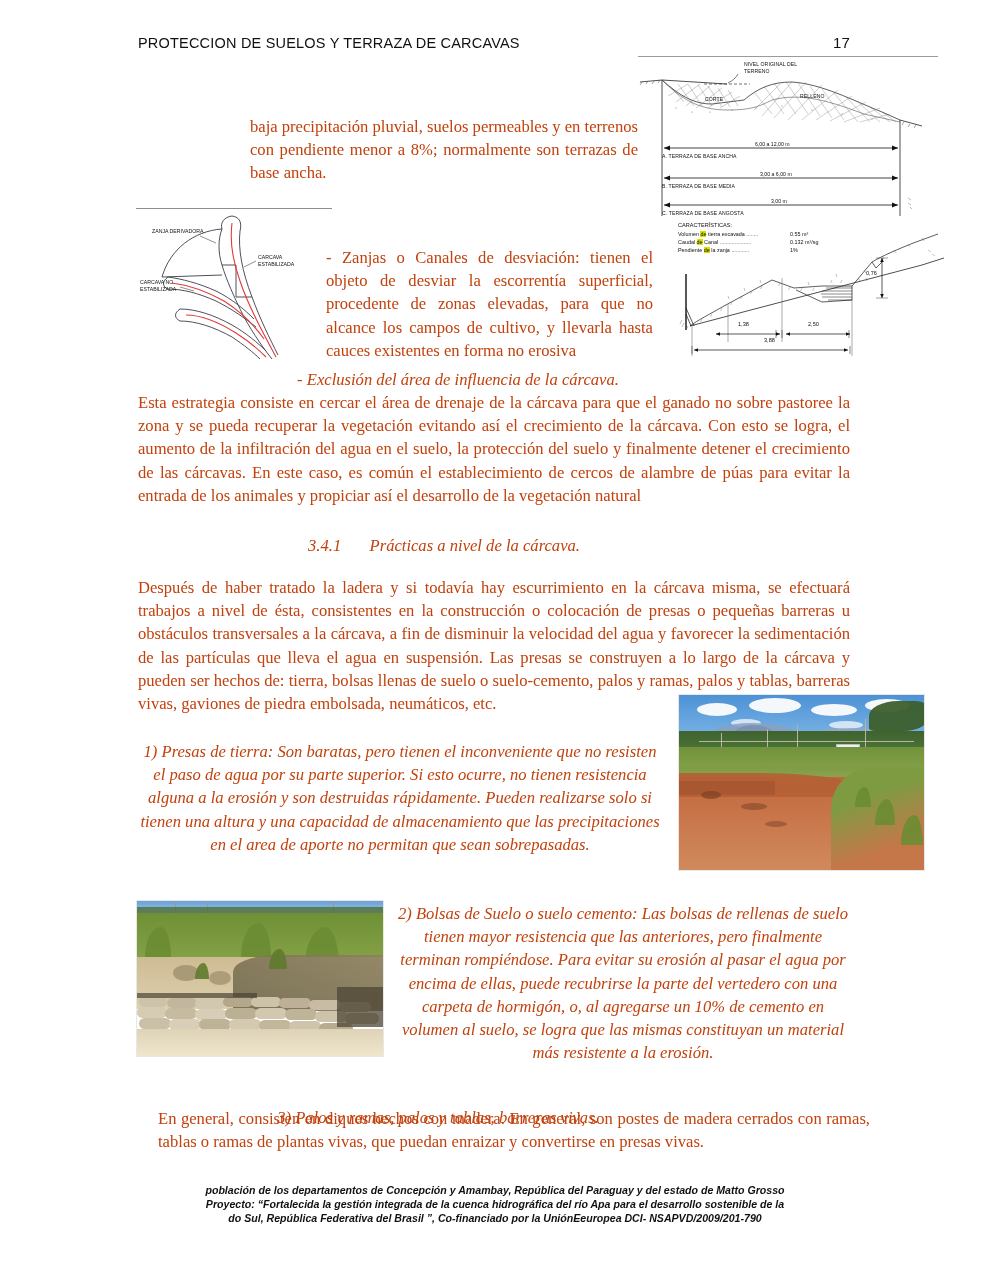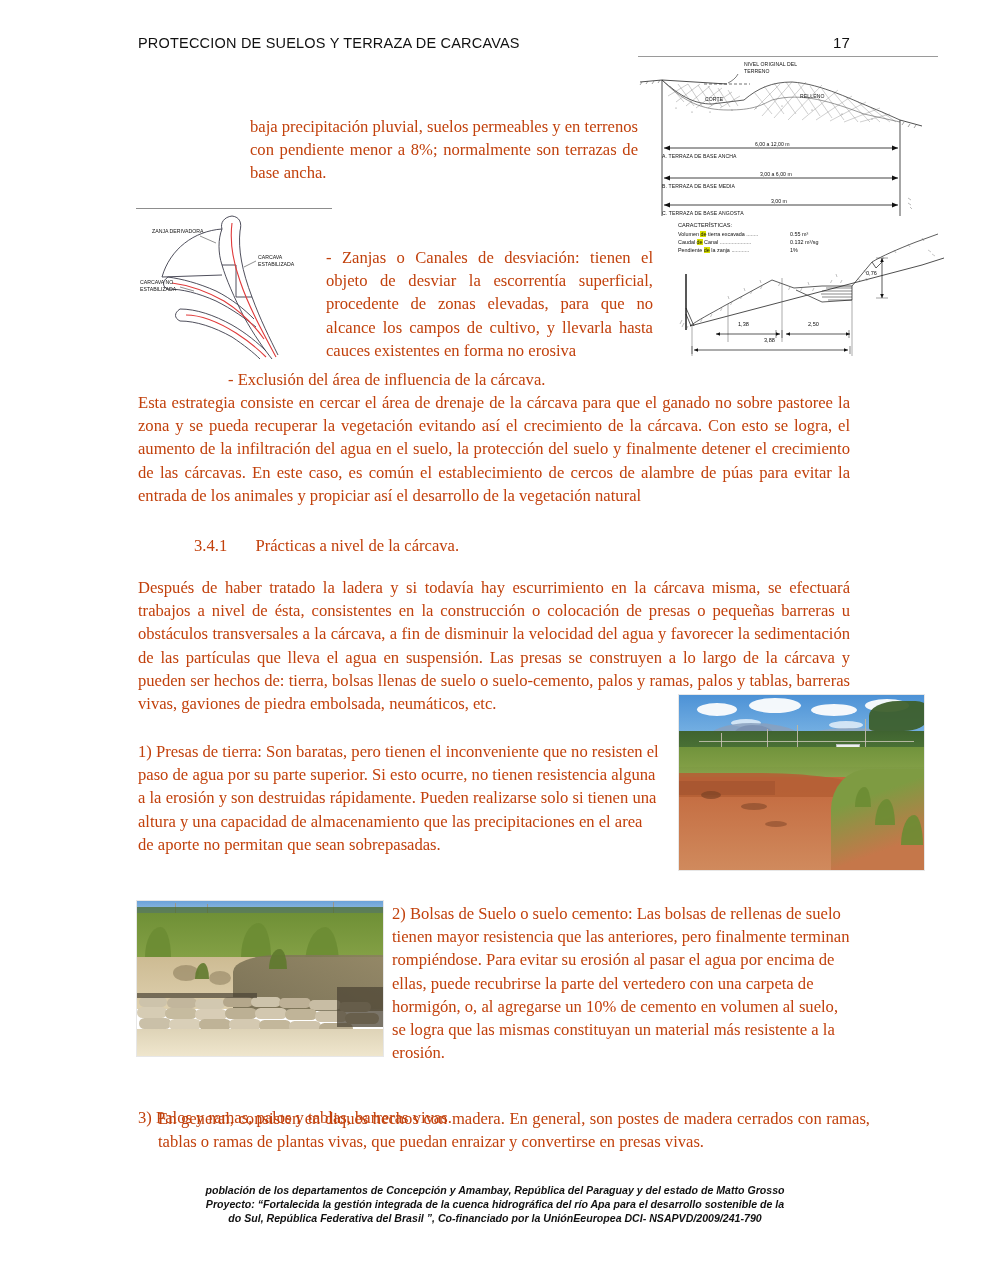--- a/index.html
+++ b/index.html
@@ -23,21 +23,21 @@
   .header .page-no { font-size:15px; }
 
   
   .para {
     position:absolute;
     font-size:16.6px;
     line-height:23.2px;
     text-align:justify;
     color:#c2410c;
   }
-  .para.nojust { text-align:left; }
+  .para.nojust { text-align:center;font-style:italic; }
 
   
   .fig-terraza {
     position:absolute; left:632px; top:52px; width:318px; height:168px;
     font-family:"Liberation Sans", sans-serif;
     background:#fff;
   }
   .fig-terraza .toprule{
     position:absolute; left:6px; top:4px; width:300px; height:0;
     border-top:1px solid #9a9a9a;
@@ -420,16 +420,16 @@
 
   <div class="para nojust" style="left:392px; top:902px; width:462px;"> 2) Bolsas de Suelo o suelo cemento:  Las bolsas de rellenas de suelo tienen mayor resistencia que las anteriores, pero finalmente terminan rompiéndose. Para evitar su erosión al pasar el agua por encima de ellas, puede recubrirse la parte del vertedero con una carpeta de hormigón, o, al agregarse un 10% de cemento en volumen al suelo, se logra que las mismas constituyan un material más resistente a la erosión.</div>
 
   <div class="para nojust" style="left:138px; top:1062px; width:600px;margin-top:44px;">3) Palos y ramas, palos y tablas, barreras vivas.</div>
 
   <div class="para" style="left:138px; top:1107px; width:712px;margin-left:20px;">En general, consisten en diques hechos con madera. En general, son postes de madera cerrados con ramas, tablas o ramas de plantas vivas, que puedan enraizar y convertirse en presas vivas.</div>
 
   <div class="footer">
     <div>población de los departamentos de Concepción y Amambay, República del Paraguay y del estado de Matto Grosso</div>
     <div>Proyecto: “Fortalecida la gestión integrada de la cuenca hidrográfica del río Apa para el desarrollo sostenible de la</div>
-    <div>do Sul, República Federativa del Brasil ”, Co-financiado por la UniónEeuropea DCI- NSAPVD/2009/241-790</div>
+    <div>do Sul, República Federativa del Brasil ”, Co-financiado por la UniónEeuropea DCI- NSAPVD/2009/201-790</div>
   </div>
 
 </div>
 
 </body></html>

